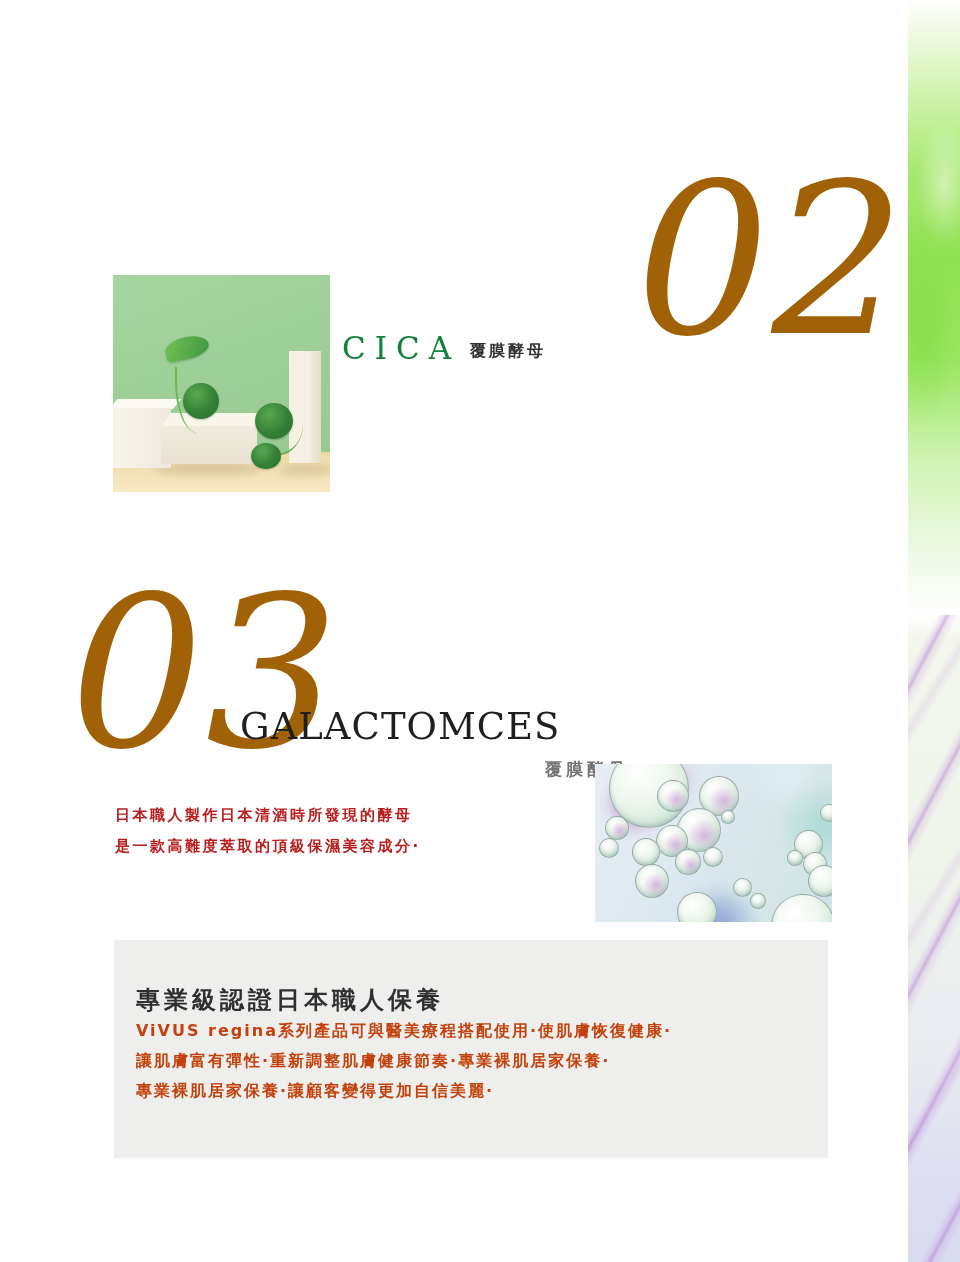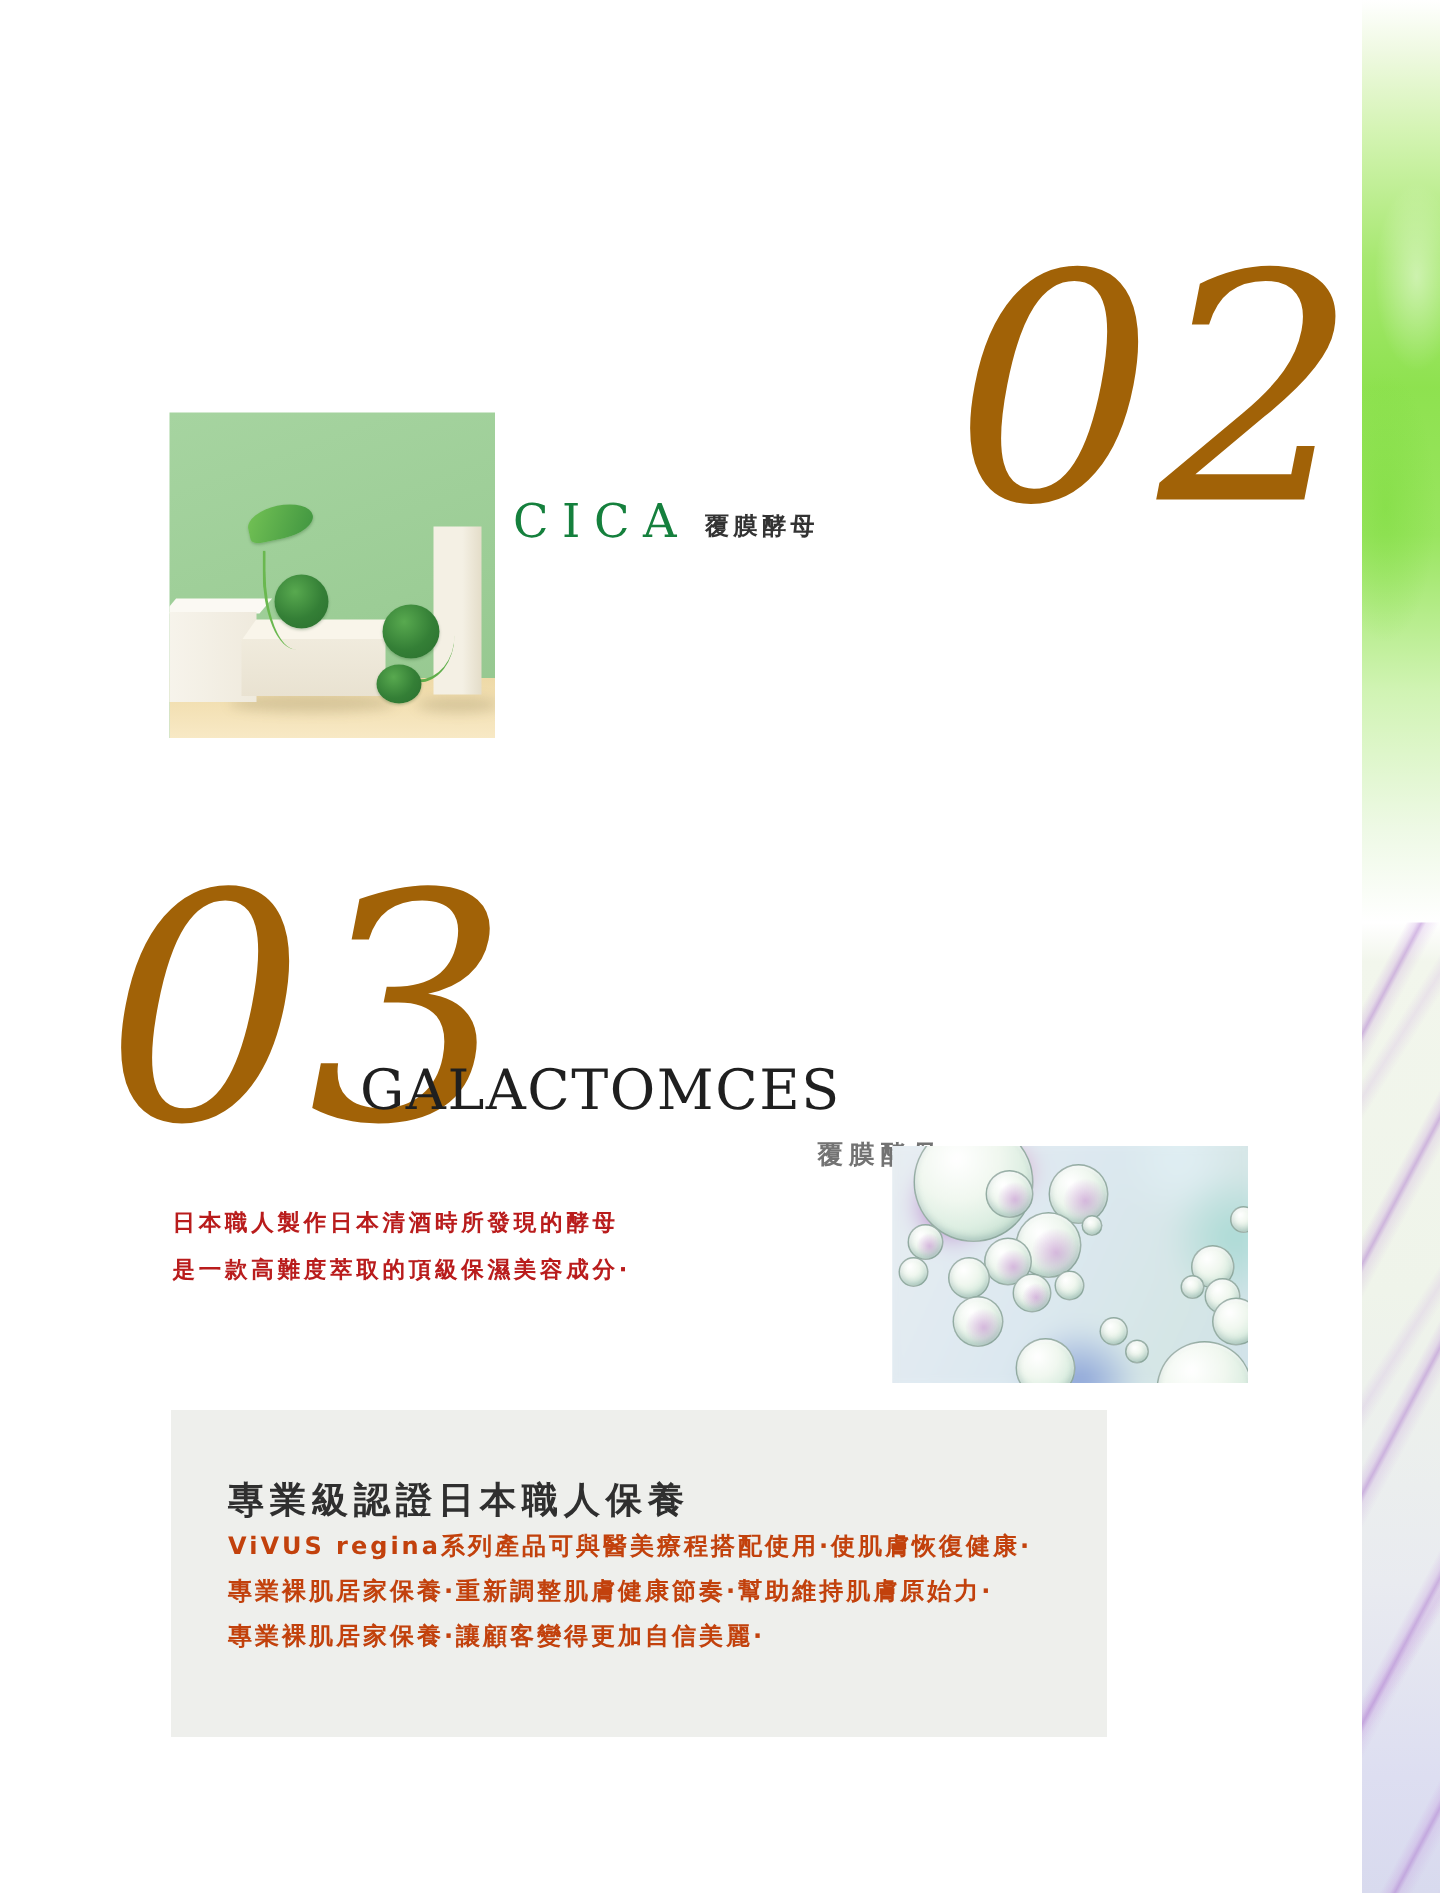--- a/index.html
+++ b/index.html
@@ -117,22 +117,22 @@
     background:radial-gradient(circle at 36% 30%, #ffffff 0%, #f0f7ef 38%, #ddeee2 62%, #bcd9c9 88%, #a7c8ba 100%);
     border:1px solid rgba(92,122,115,0.55);
     box-shadow:inset 0 -2px 4px rgba(70,110,120,0.25), inset 0 1px 2px rgba(255,255,255,0.9);
   }
   .bubble.tint{
     background:radial-gradient(circle at 62% 62%, rgba(170,70,190,0.35) 0%, rgba(170,70,190,0) 45%),
       radial-gradient(circle at 36% 30%, #ffffff 0%, #eef6ee 40%, #d9ecdf 65%, #b8d6c6 100%);
   }
   
   .footer-box{
-    position:absolute; left:114px; top:940px; width:624px; height:218px;
-    background:#eeefec; box-sizing:border-box; padding:44px 0 0 38px;
+    position:absolute; left:114px; top:940px; width:714px; height:218px;
+    background:#eeefec; box-sizing:border-box; padding:44px 0 0 22px;
   }
   .footer-title{
     font-size:24px; font-weight:bold; letter-spacing:4px; color:#2f2f2f;
   }
   .footer-text{
     font-size:16px; font-weight:bold; letter-spacing:2px;
     line-height:30px; color:#c2410c; white-space:nowrap;
   }
 </style>
 </head>
@@ -203,18 +203,18 @@
         <div class="bubble" style="left: 213px; top: 101px; width: 30px; height: 30px;"></div>
         <div class="bubble" style="left: 176px; top: 130px; width: 62px; height: 62px;"></div>
         <div class="bubble" style="left: 225px; top: 40px; width: 16px; height: 16px;"></div>
       </div>
   </div>
 
   <div class="footer-box">
     <div class="footer-title">專業級認證日本職人保養</div>
     <div class="footer-text">
       <div>ViVUS regina系列產品可與醫美療程搭配使用·使肌膚恢復健康·</div>
-      <div>專業裸肌居家保養·重新調整肌膚健康節奏·幫助維持肌膚原始力·</div>
+      <div>讓肌膚富有彈性·重新調整肌膚健康節奏·專業裸肌居家保養·</div>
       <div>專業裸肌居家保養·讓顧客變得更加自信美麗·</div>
     </div>
   </div>
 
 </div>
 
 </body></html>

